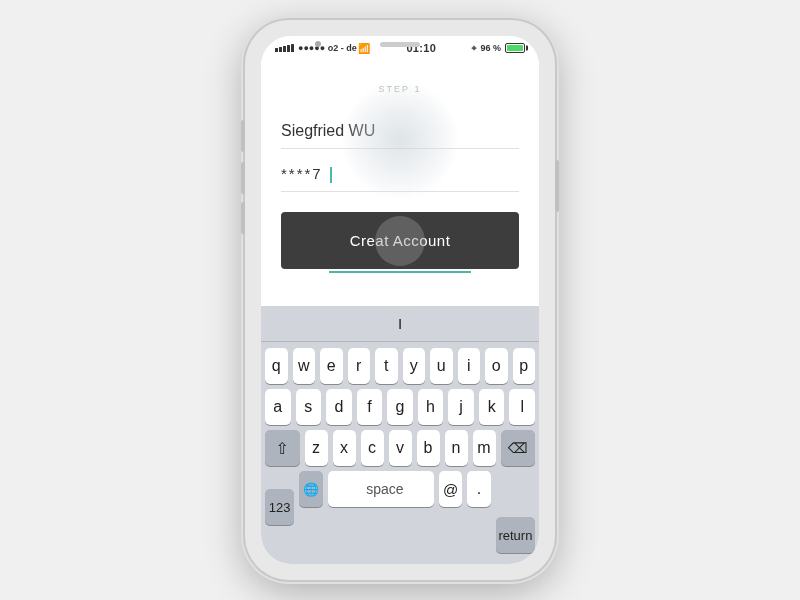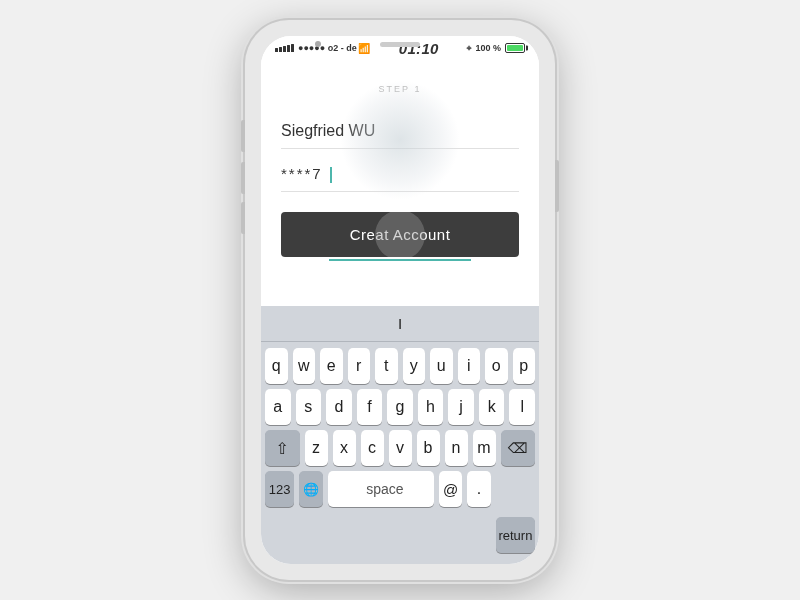--- a/index.html
+++ b/index.html
@@ -76,21 +76,21 @@
       align-items: center;
       justify-content: space-between;
       padding: 0 14px;
       font-size: 10px;
       font-weight: 600;
       color: #333;
       position: relative;
     }
 
     .status-left { display: flex; align-items: center; gap: 2px; font-size: 9px; }
-    .status-center { font-size: 15px; font-weight: 600; letter-spacing: 0.3px; font-style: italic; }
+    .status-center { font-size: 11px; font-weight: 600; letter-spacing: 0.3px; }
     .status-right { display: flex; align-items: center; gap: 4px; font-size: 9px; }
 
     
     .signal-dots {
       display: flex;
       gap: 1px;
       align-items: flex-end;
     }
     .signal-dot {
       background: #333;
@@ -216,21 +216,21 @@
       height: 16px;
       background: #4db6ac;
       margin-left: 1px;
       vertical-align: middle;
       animation: blink 1s step-end infinite;
     }
     @keyframes blink { 50% { opacity: 0; } }
 
     .create-btn {
       width: 100%;
-      padding: 14px;
+      padding: 20px;
       background: #3d3d3d;
       color: #fff;
       border: none;
       border-radius: 4px;
       font-size: 15px;
       letter-spacing: 0.5px;
       cursor: pointer;
       position: relative;
       overflow: hidden;
     }
@@ -355,20 +355,21 @@
     .key-delete {
       background: #adb4bd;
     }
 
     .key-num {
       background: #adb4bd;
       font-size: 13px;
       font-weight: 500;
       flex: 1.5;
       max-width: 38px;
+      margin-top: 18px;
     }
 
     .key-globe {
       background: #adb4bd;
       flex: 1.2;
       max-width: 32px;
     }
 
     .row4 {
       padding-bottom: 4px;
@@ -403,21 +404,21 @@
             <div class="signal-dot" style="height:8px"></div>
           </div>
           <span style="font-size:9px; margin-left:2px;">●●●●● o2 - de</span>
           <span style="font-size:10px;">📶</span>
         </div>
 
         <div class="status-center">01:10</div>
 
         <div class="status-right">
           <span style="font-size:9px;">⌖</span>
-          <span>100 %</span>
+          <span>96 %</span>
           <div class="battery-body">
             <div class="battery-fill"></div>
           </div>
         </div>
       </div>
 
       <div class="app-content">
 
         <div class="form-area">
           <div class="bg-blob"></div>

